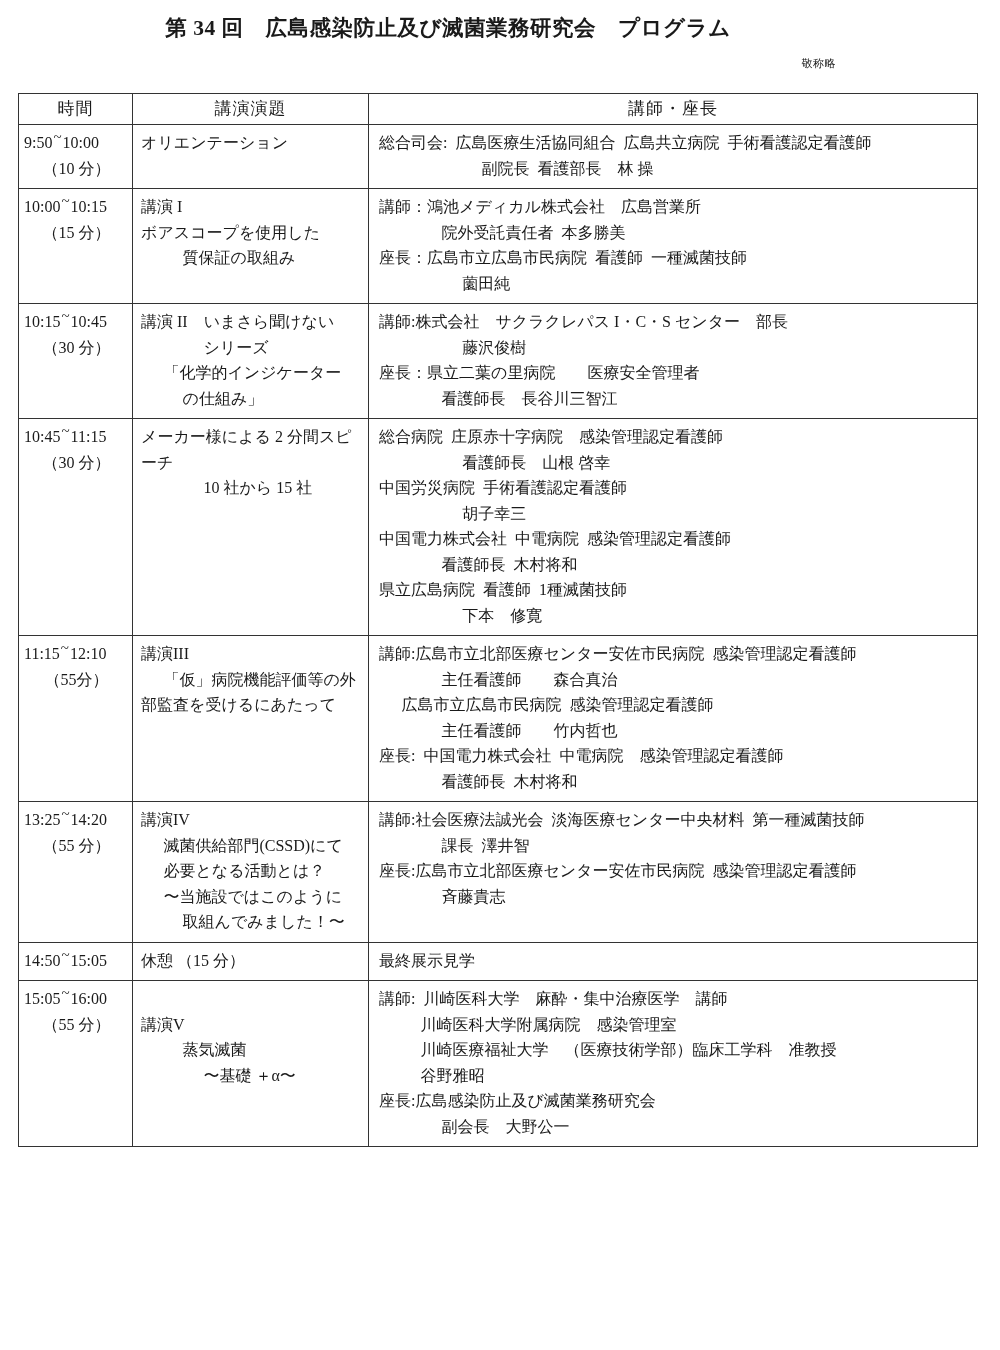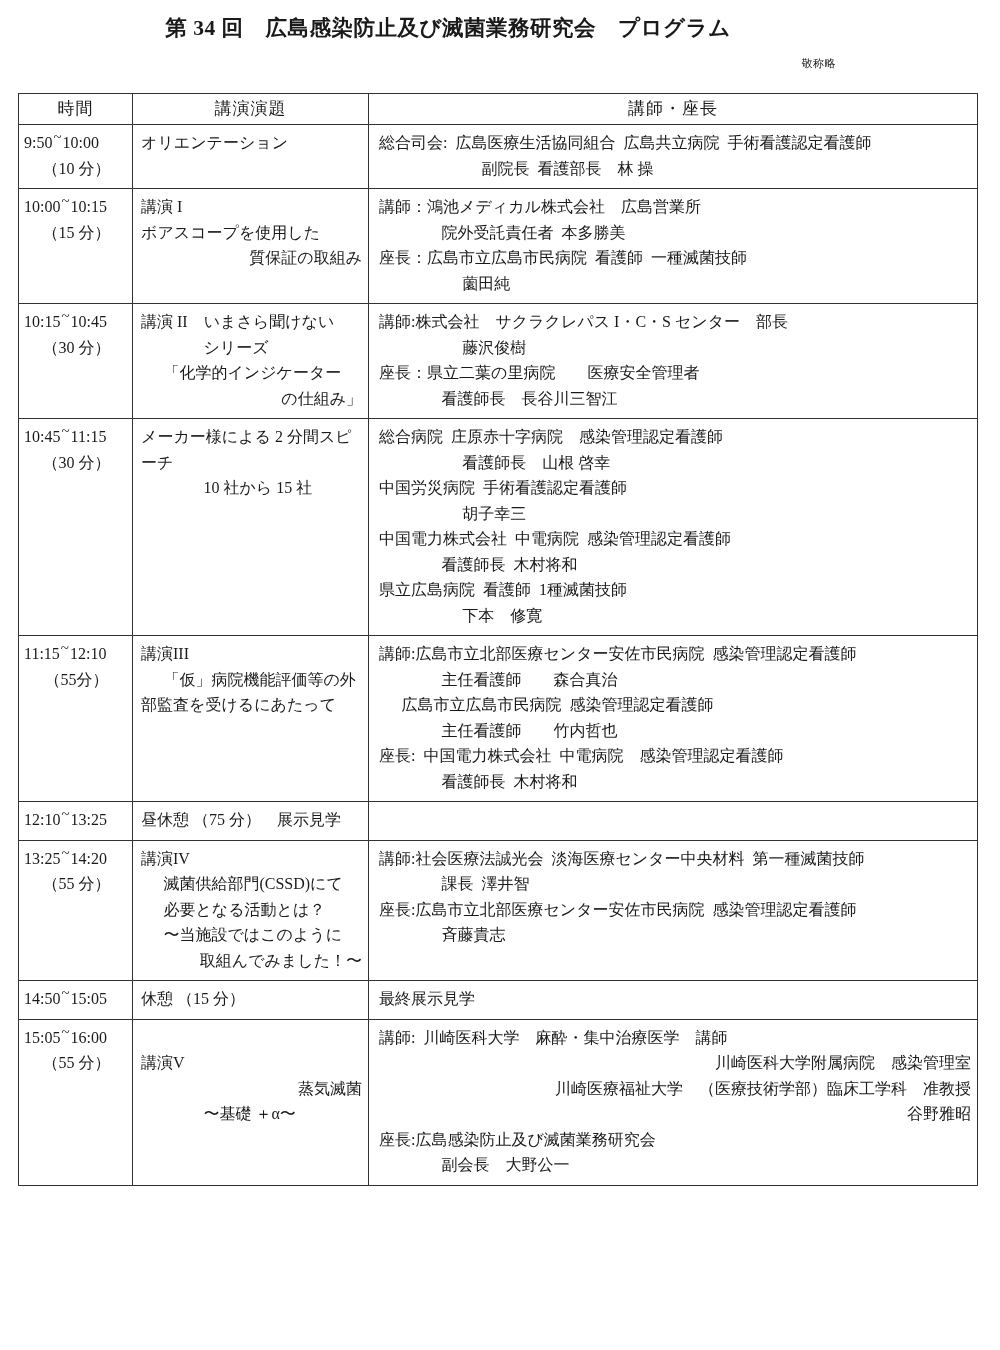--- a/index.html
+++ b/index.html
@@ -84,21 +84,21 @@
     letter-spacing: 0;
   }
   .cell.topic { padding-left: 8px; }
   .cell.people { padding-left: 10px; }
 
   .line { white-space: pre; display: block; }
   .line.c   { text-align: center; }
 
   
   .i1 { padding-left: 1.4em; }
-  .i2 { padding-left: 2.6em; text-align: right; }
+  .i2 { padding-left: 2.6em; }
   .i3 { padding-left: 3.9em; }
   .i4 { padding-left: 5.2em; }
   .i5 { padding-left: 6.4em; }
 
   .tilde { font-size: 15px; vertical-align: 0.38em; line-height: 0; padding: 0 1px; }
   .spacer { display: block; height: 25.5px; }
 </style>
 </head>
 <body>
 
@@ -236,35 +236,20 @@
                 <span class="line i1">広島市立広島市民病院  感染管理認定看護師</span>
                 <span class="line i3">主任看護師　　竹内哲也</span>
                 <span class="line ">座長:  中国電力株式会社  中電病院　感染管理認定看護師</span>
                 <span class="line i3">看護師長  木村将和</span>
               </div>
             </td>
           </tr>
           <tr>
             <td>
               <div class="cell time">
-                <span class="line"><span>12:10</span><span class="tilde">~</span><span>13:25</span></span>
-              </div>
-            </td>
-            <td>
-              <div class="cell topic">
-                <span class="line ">昼休憩 （75 分）　展示見学</span>
-              </div>
-            </td>
-            <td>
-              <div class="cell people"></div>
-            </td>
-          </tr>
-          <tr>
-            <td>
-              <div class="cell time">
                 <span class="line"><span>13:25</span><span class="tilde">~</span><span>14:20</span></span>
                 <span class="line c">（55 分）</span>
               </div>
             </td>
             <td>
               <div class="cell topic">
                 <span class="line ">講演IV</span>
                 <span class="line i1">滅菌供給部門(CSSD)にて</span>
                 <span class="line i1">必要となる活動とは？</span>
                 <span class="line i1">〜当施設ではこのように</span>

